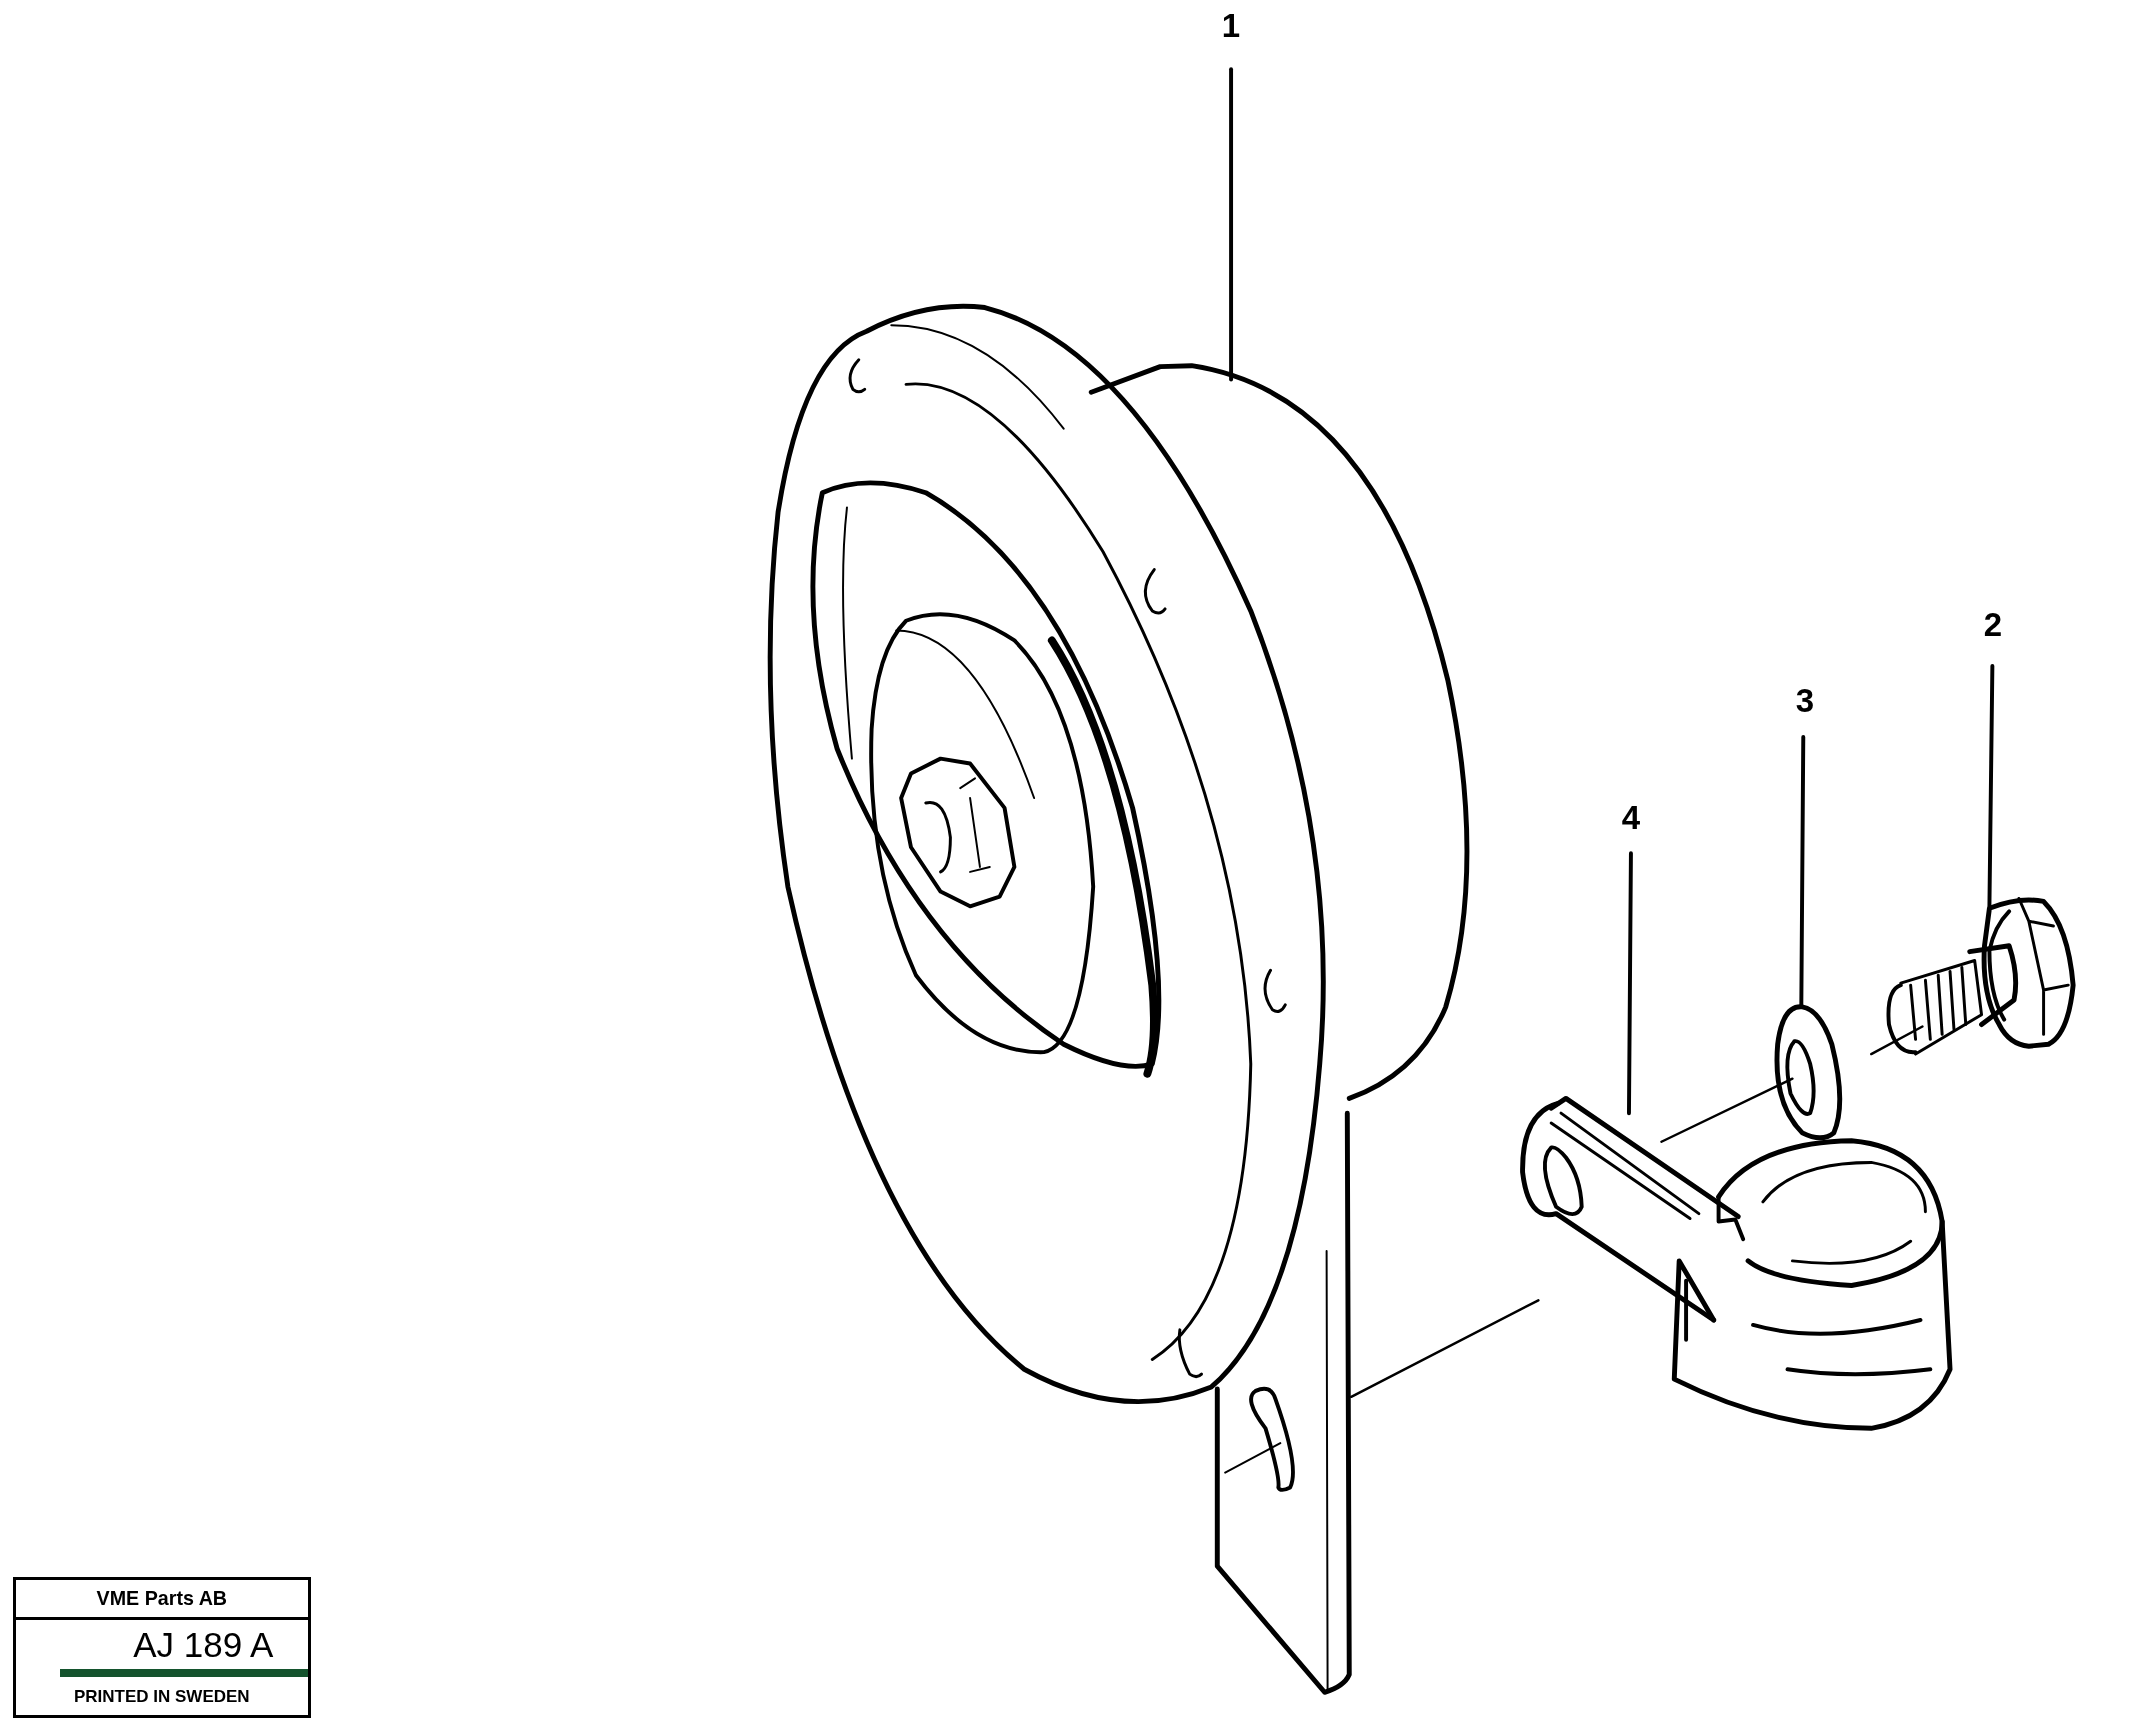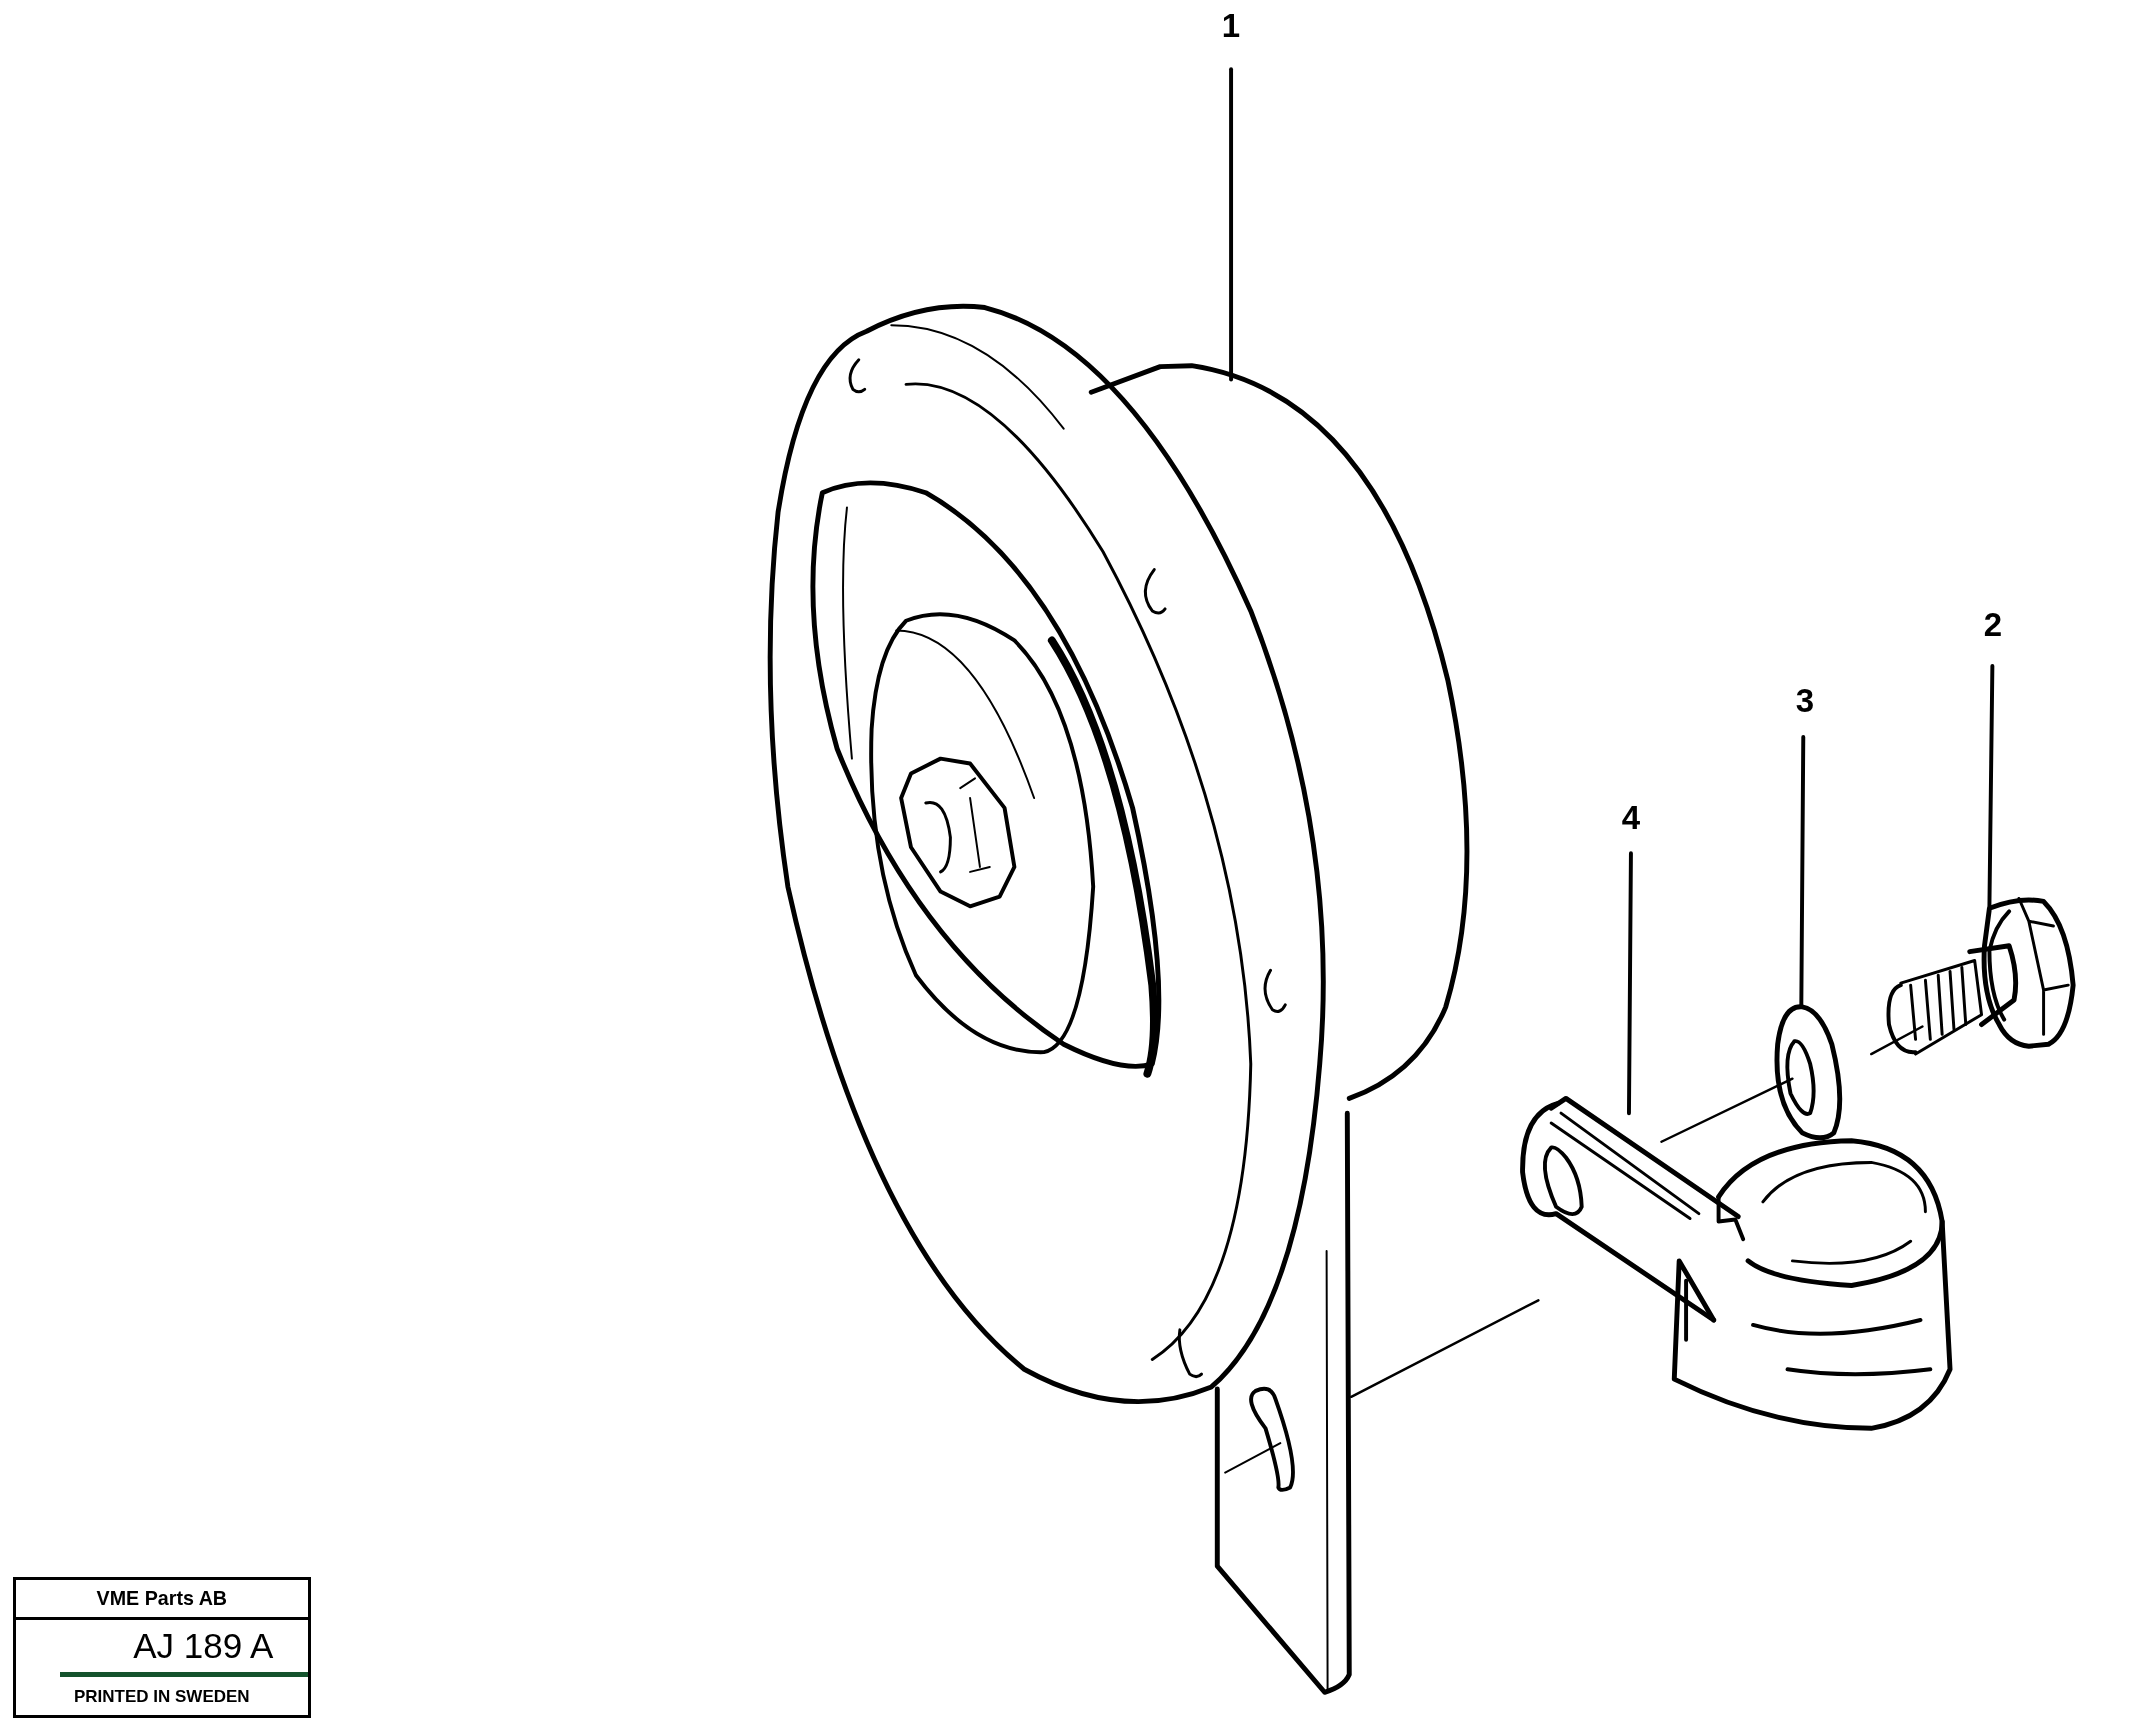--- a/index.html
+++ b/index.html
@@ -2,21 +2,21 @@
 <html><head>
 <meta charset="utf-8">
 <style>
   html, body { margin: 0; padding: 0; background: #ffffff; }
   body { width: 2147px; height: 1729px; position: relative; overflow: hidden; font-family: "Liberation Sans", sans-serif; }
   #drawing { position: absolute; left: 0; top: 0; width: 2147px; height: 1729px; }
   .callout { position: absolute; font-family: "Liberation Sans", sans-serif; font-weight: bold; font-size: 33px; color: #000; transform: translate(-50%, -50%); line-height: 1; }
   #title-block { position: absolute; left: 12.8px; top: 1577px; width: 298px; height: 141px; border: 3px solid #000; box-sizing: border-box; background: #fff; }
   .tb-row { position: absolute; left: 0; right: 0; display: flex; align-items: center; justify-content: center; color: #000; font-family: "Liberation Sans", sans-serif; }
   .tb-r1 { top: 0; height: 37px; border-bottom: 3px solid #000; font-weight: bold; font-size: 19.7px; }
-  .tb-r2 { top: 40px; height: 57px; border-bottom: 5px solid #14532d; font-size: 35px; padding-left: 39px; box-sizing: border-box; margin-left: 44px; }
+  .tb-r2 { top: 40px; height: 57px; border-bottom: 8px solid #14532d; font-size: 35px; padding-left: 39px; box-sizing: border-box; margin-left: 44px; }
   .tb-r3 { top: 100px; height: 34px; font-weight: bold; font-size: 17px; }
 </style>
 </head>
 <body>
 
 <svg id="drawing" viewBox="0 0 2180 1755" xmlns="http://www.w3.org/2000/svg" fill="none" stroke="#000" stroke-linecap="round" stroke-linejoin="round">
 
   <g stroke-width="4">
     <line x1="1250" y1="70" x2="1250" y2="385"></line>
     <line x1="2023" y1="676" x2="2020" y2="920"></line>

